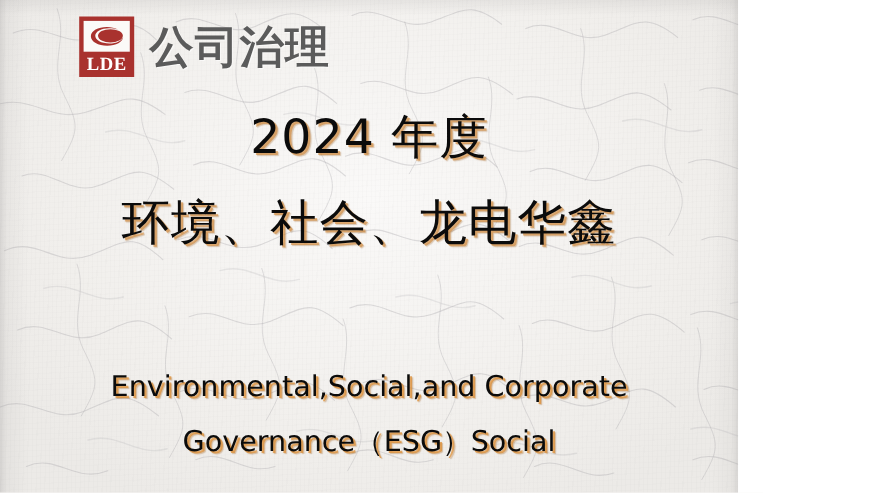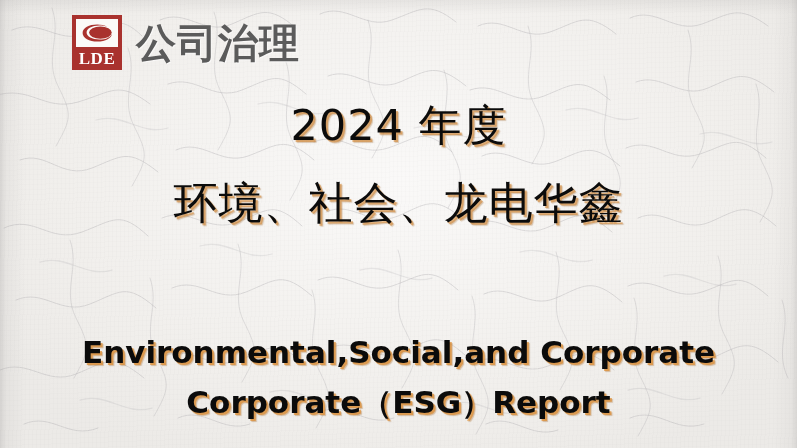--- a/index.html
+++ b/index.html
@@ -9,21 +9,21 @@
   body {
     width: 797px;
     height: 448px;
     overflow: hidden;
     font-family: "Liberation Sans", sans-serif;
   }
 
   
   .slide {
     position: relative;
-    width: 797px;
+    width: 671px;
     height: 448px;
     overflow: hidden;
     background-color: #f2f0ee;
   }
 
   
   .paper-base {
     position: absolute;
     inset: 0;
     background-color: #f3f1ef;
@@ -136,22 +136,22 @@
   .subtitle-block {
     position: absolute;
     left: 0;
     right: 0;
     top: 327px;
     text-align: center;
   }
   .subtitle-en {
     color: #0b0b0b;
     font-family: "DejaVu Sans", sans-serif;
-    font-weight: bold;
-    font-size: 31px;
+    font-weight: normal;
+    font-size: 26px;
     line-height: 50px;
     letter-spacing: 0px;
     white-space: nowrap;
     text-shadow:
       2px 2px 0 rgba(222,140,45,0.70),
       3px 3px 1px rgba(160,95,25,0.35);
   }
 </style>
 </head>
 <body>
@@ -259,16 +259,16 @@
     <div class="logo-wordmark">公司治理</div>
   </div>
 
   <div class="title-block">
     <div class="title-cn">2024 年度</div>
     <div class="title-cn line2">环境、社会、龙电华鑫</div>
   </div>
 
   <div class="subtitle-block">
     <div class="subtitle-en">Environmental,Social,and Corporate</div>
-    <div class="subtitle-en">Corporate（ESG）Report</div>
+    <div class="subtitle-en">Governance（ESG）Social</div>
   </div>
 
 </div>
 
 </body></html>

